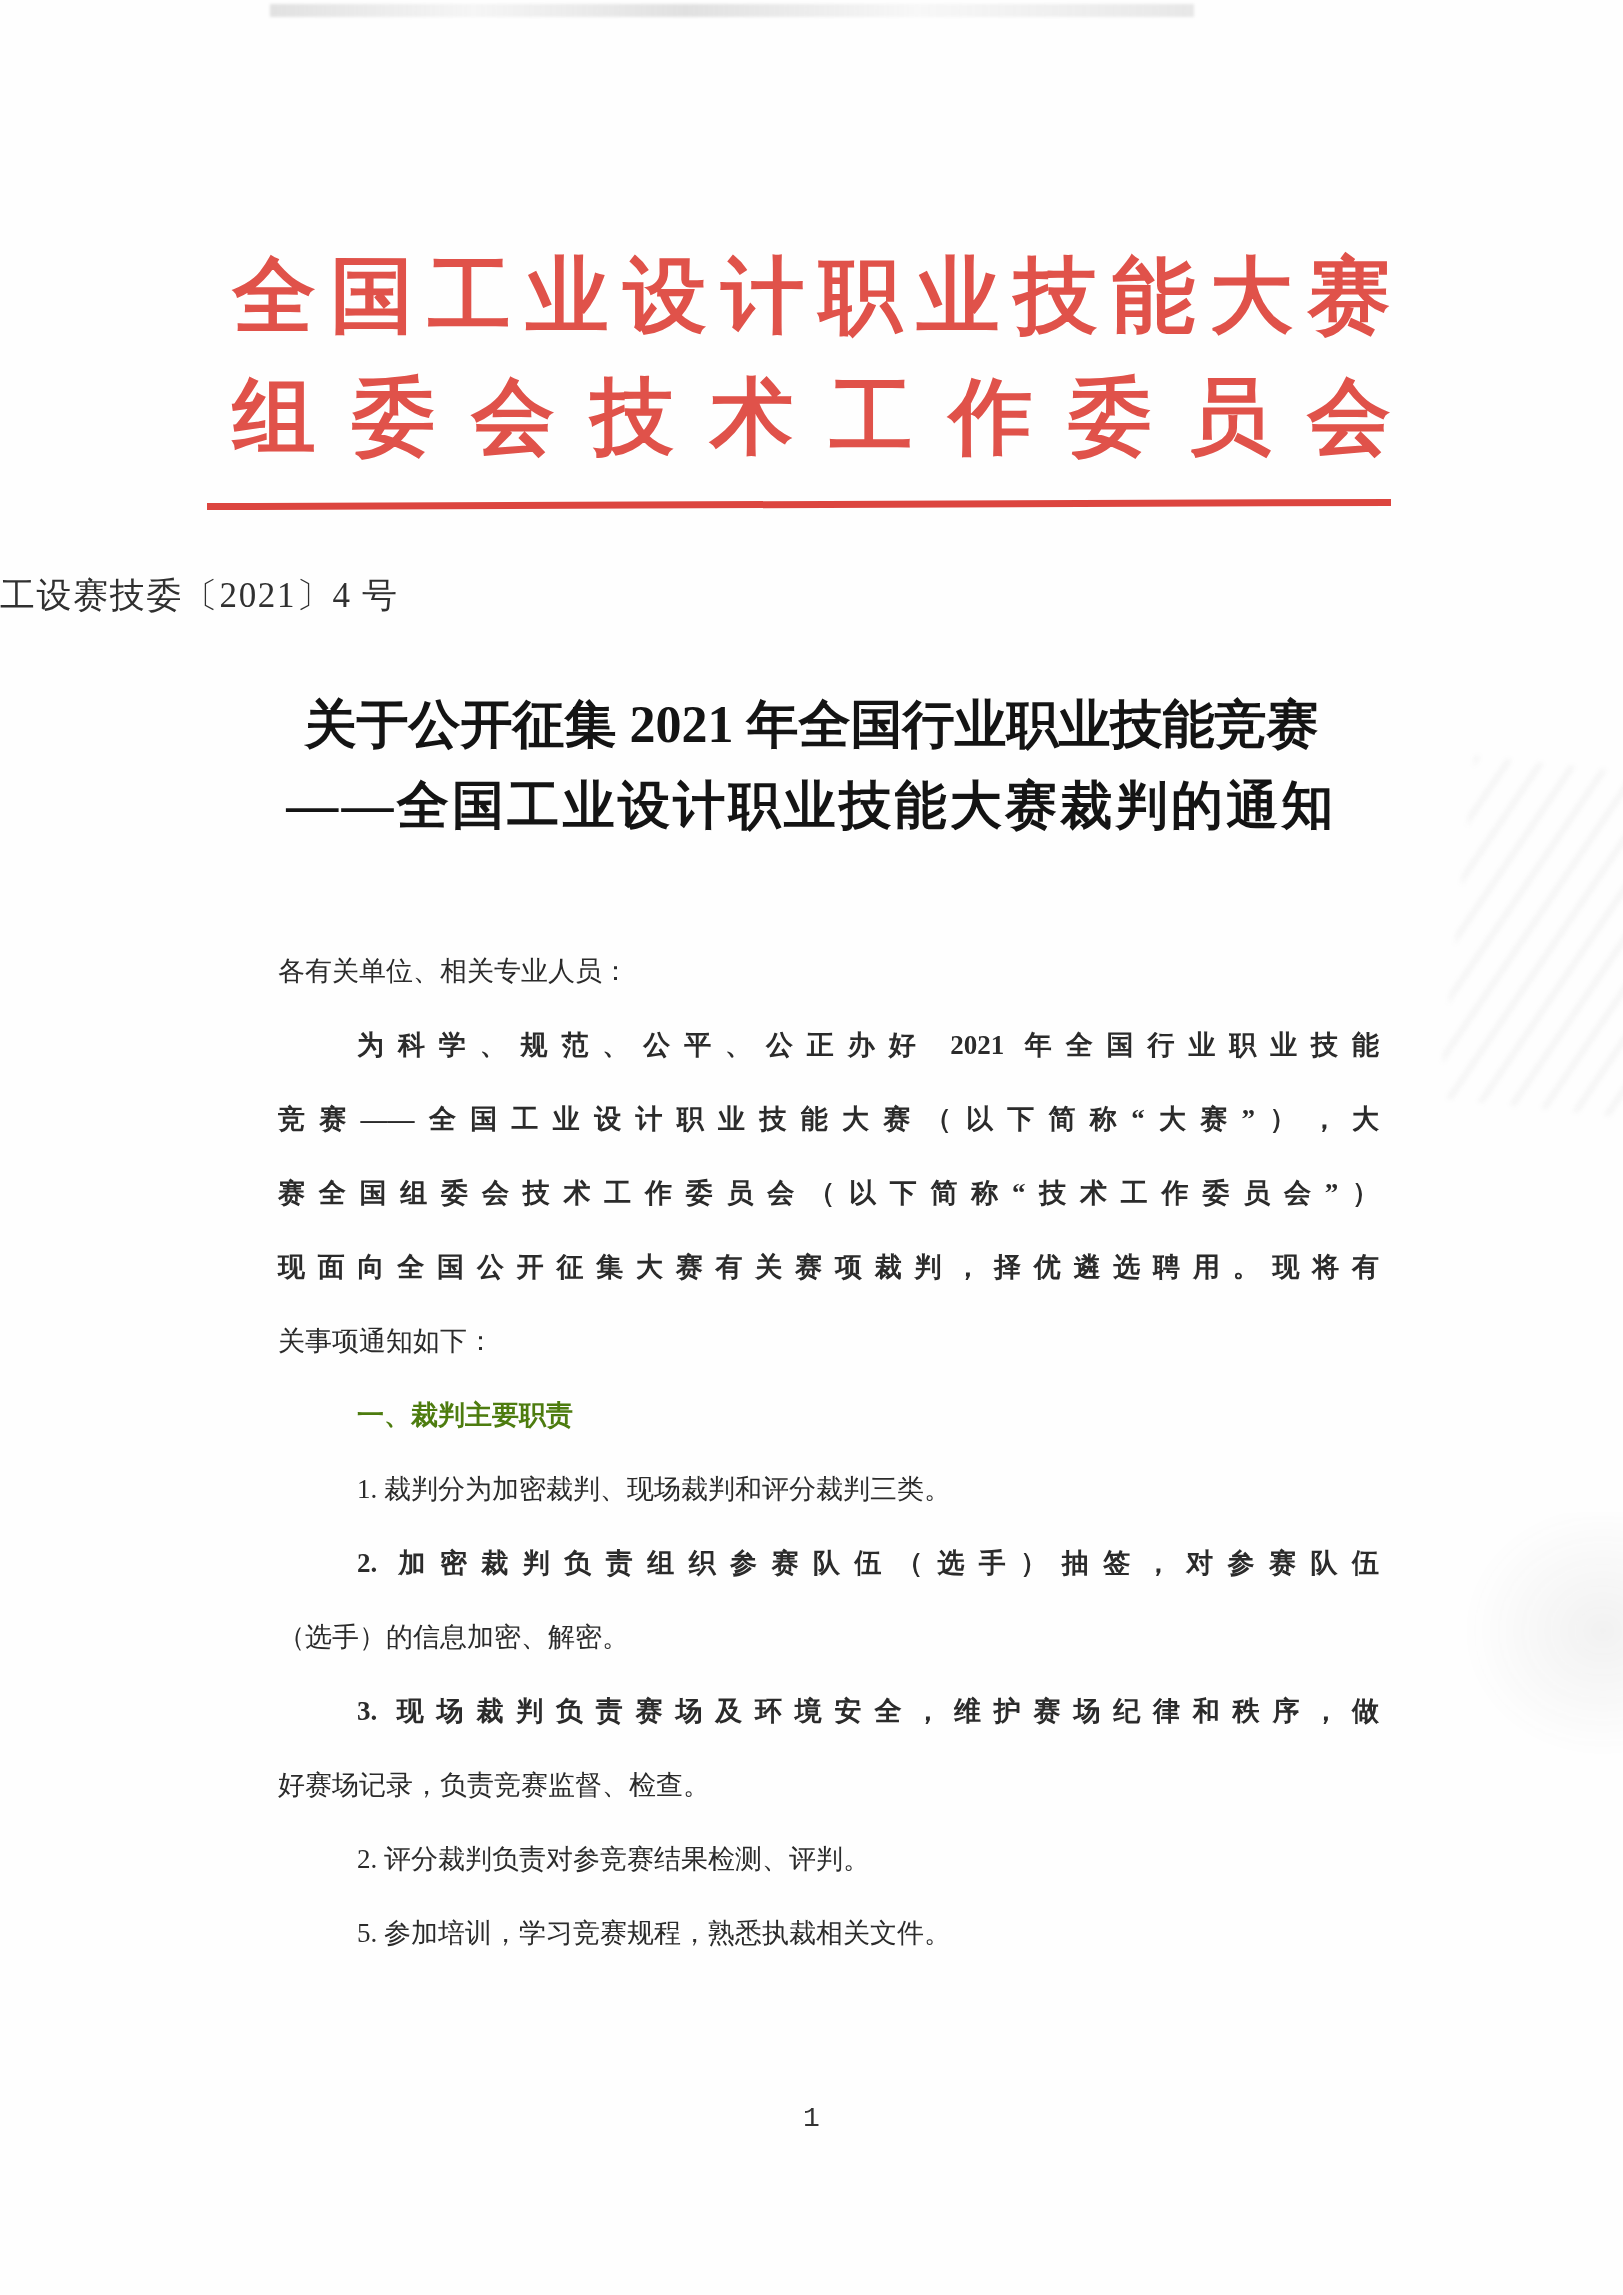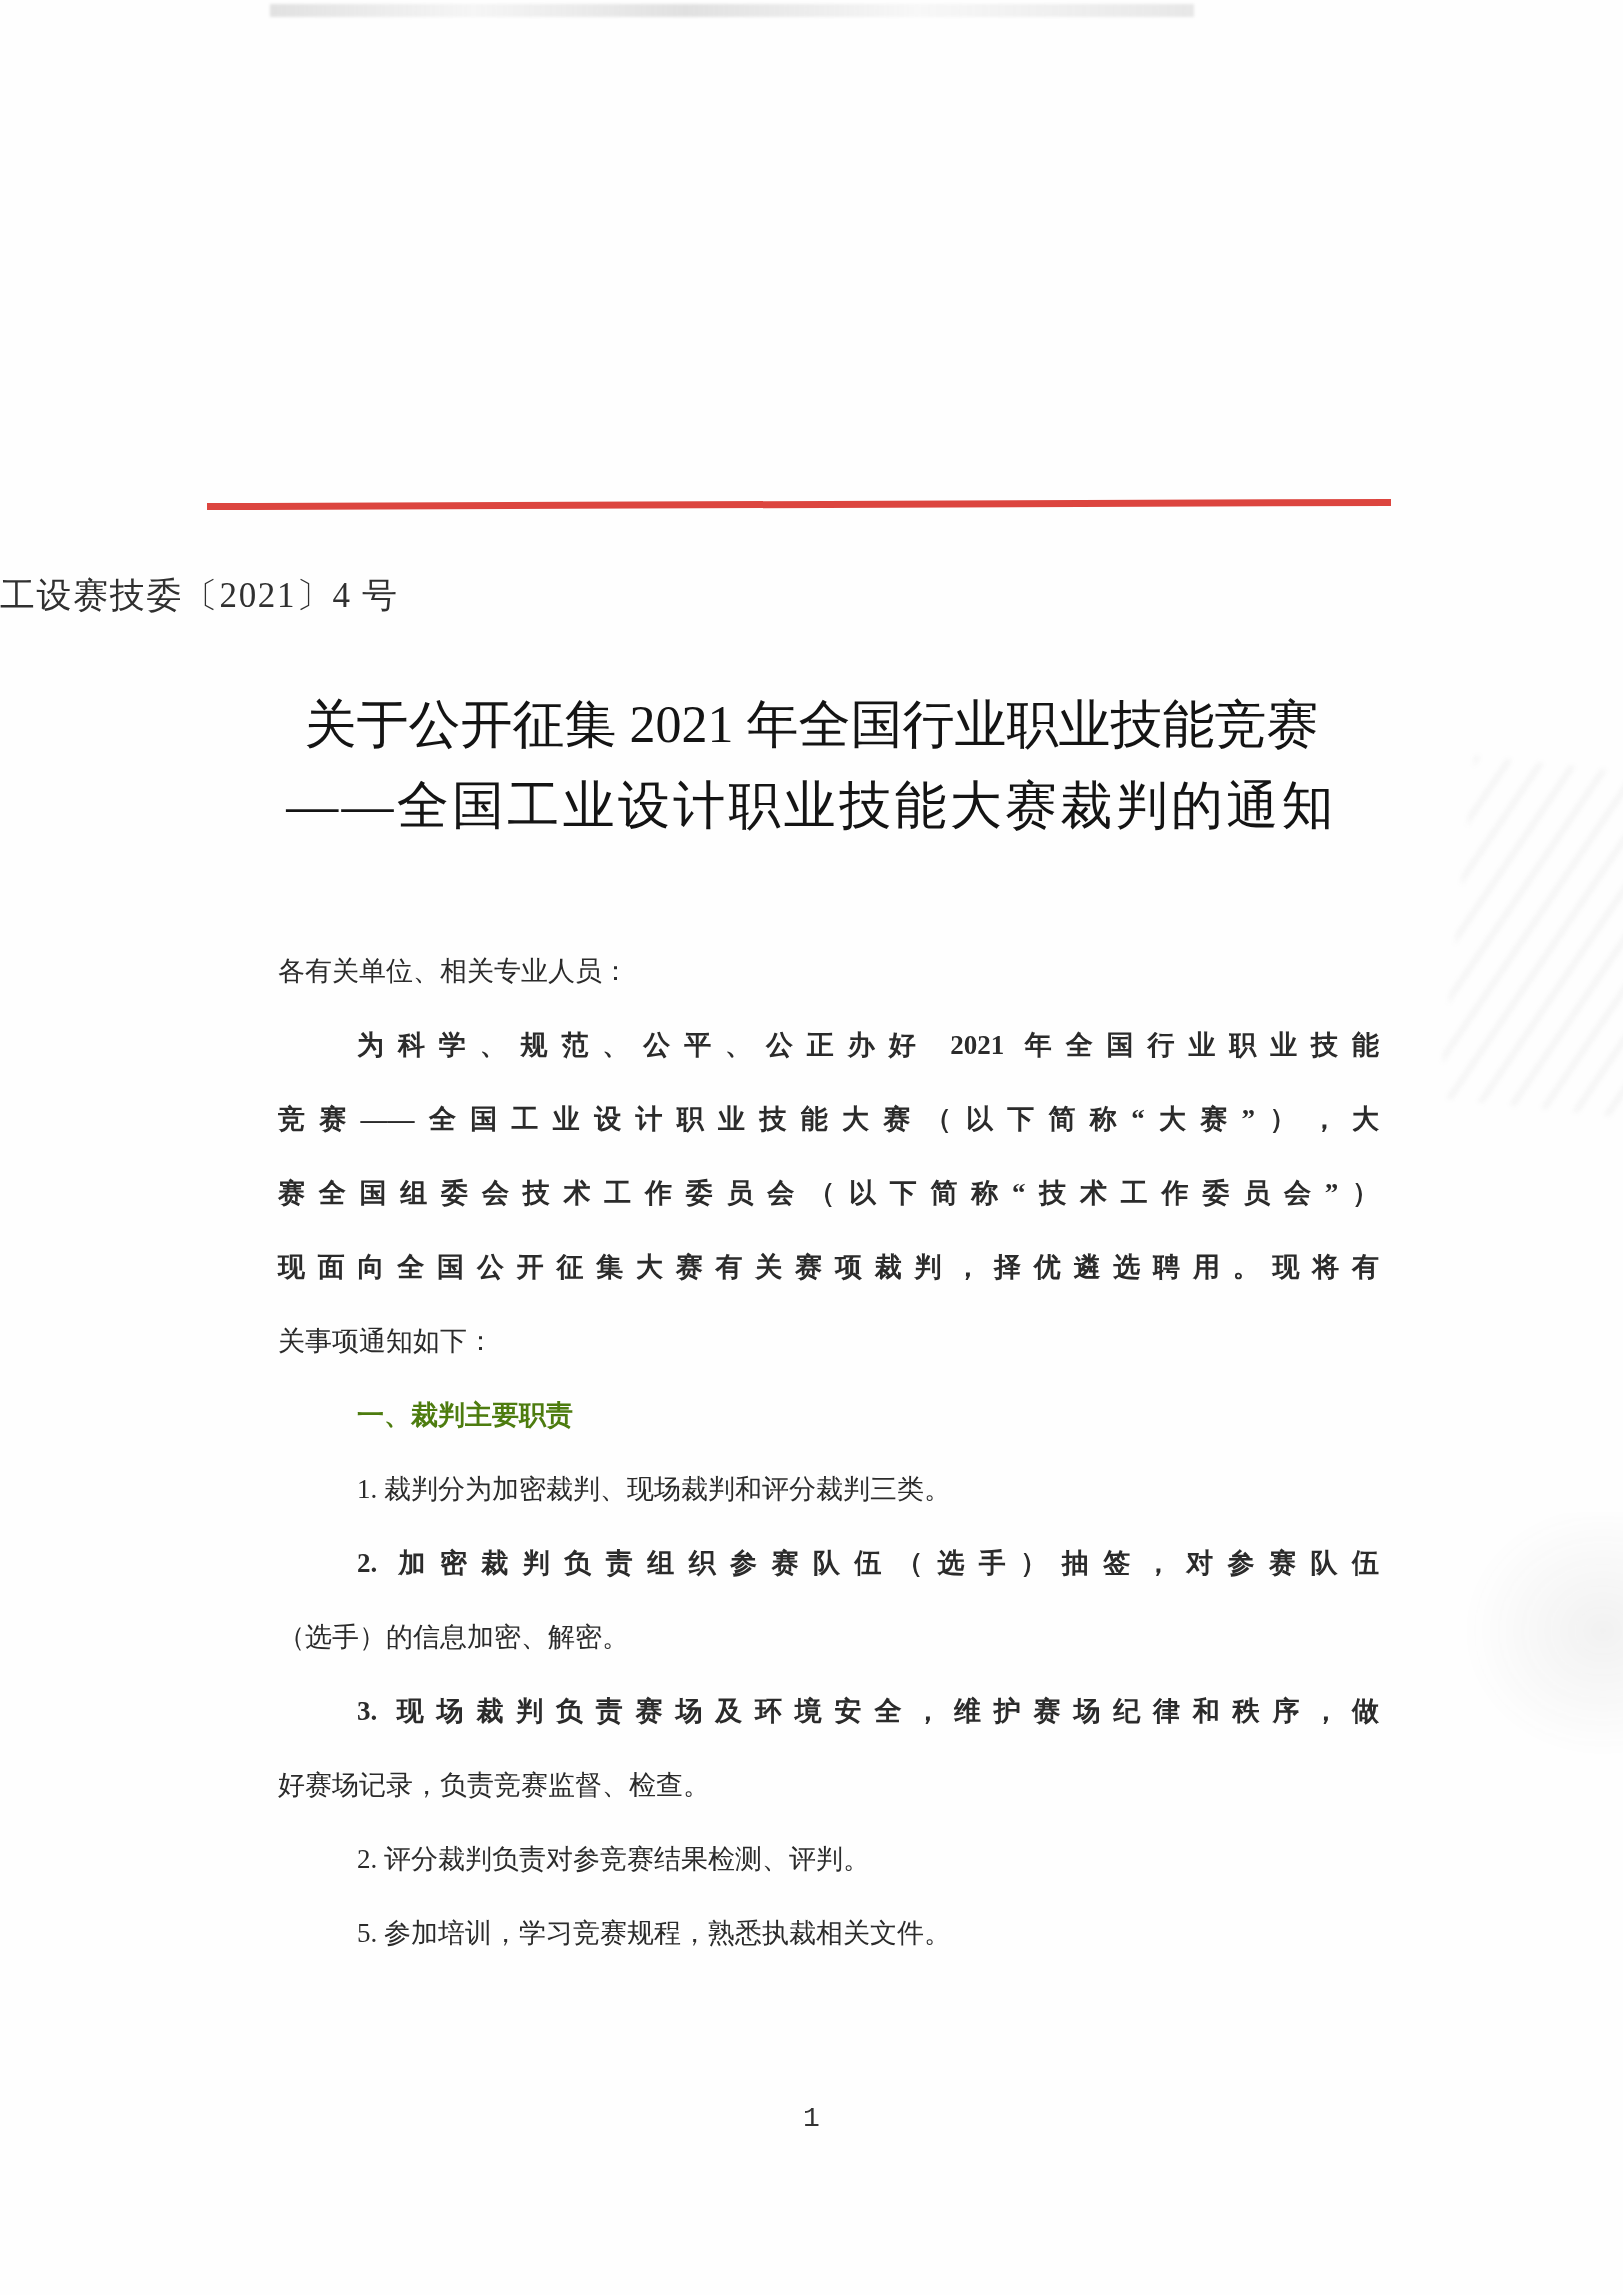--- a/index.html
+++ b/index.html
@@ -52,21 +52,21 @@
   .doc-number{
     position:absolute;top:573px;left:0;right:0;
     padding-right:278px;
     font-size:35px;line-height:46px;color:#303030;
     letter-spacing:1.6px;
   }
 
   
   .notice-title{
     position:absolute;top:684px;left:0;right:0;
-    text-align:center;font-weight:400;color:#141414;
+    text-align:center;font-weight:700;color:#141414;
     font-size:52px;line-height:81px;
   }
   .notice-title .t2{letter-spacing:3.3px;}
 
   
   .doc-body{
     position:absolute;top:934px;left:278px;width:1101px;
     font-size:27px;color:#2b2b2b;
   }
   .bline{
@@ -90,20 +90,24 @@
 </style>
 </head>
 <body>
 
 <div id="page">
 
   <div class="artifact top-streak"></div>
   <div class="artifact smudge-a"></div>
   <div class="artifact smudge-b"></div>
 
+  <div class="banner">
+    <div class="banner-line" style="color: rgb(224, 82, 74);">全国工业设计职业技能大赛</div>
+    <div class="banner-line" style="color: rgb(224, 82, 74);">组委会技术工作委员会</div>
+  </div>
 
   <div class="red-rule" style="background: rgb(220, 69, 63);"></div>
 
   <div class="doc-number">工设赛技委〔2021〕4 号</div>
 
   <div class="notice-title">
     <div class="t1">关于公开征集 2021 年全国行业职业技能竞赛</div>
     <div class="t2">——全国工业设计职业技能大赛裁判的通知</div>
   </div>
 

